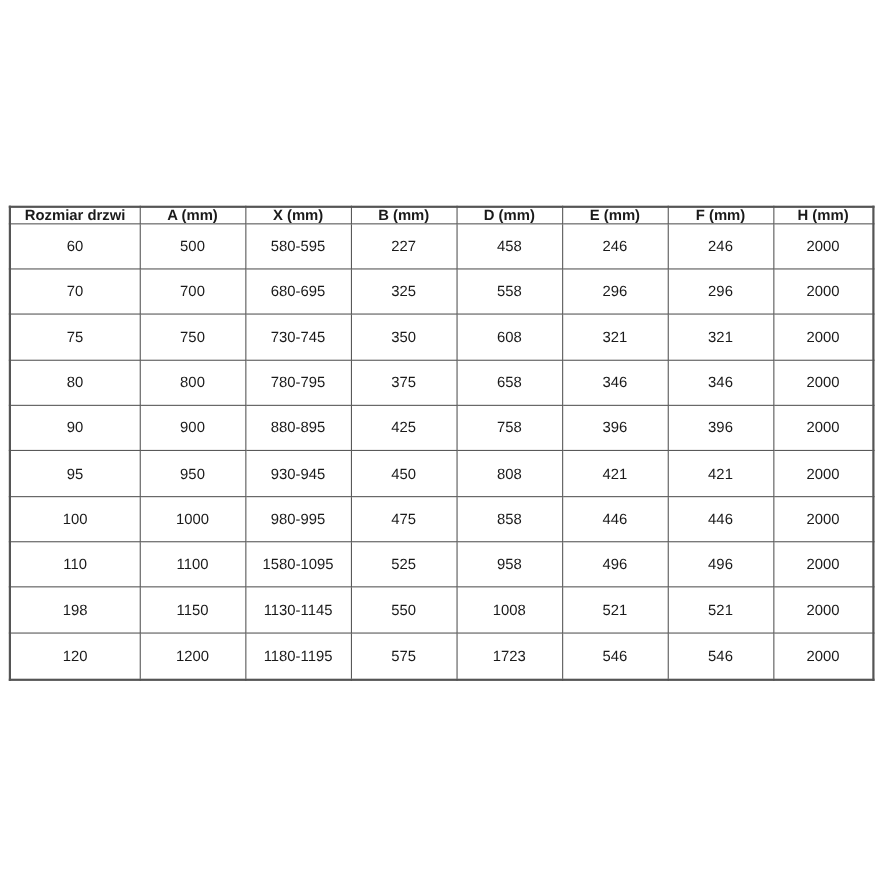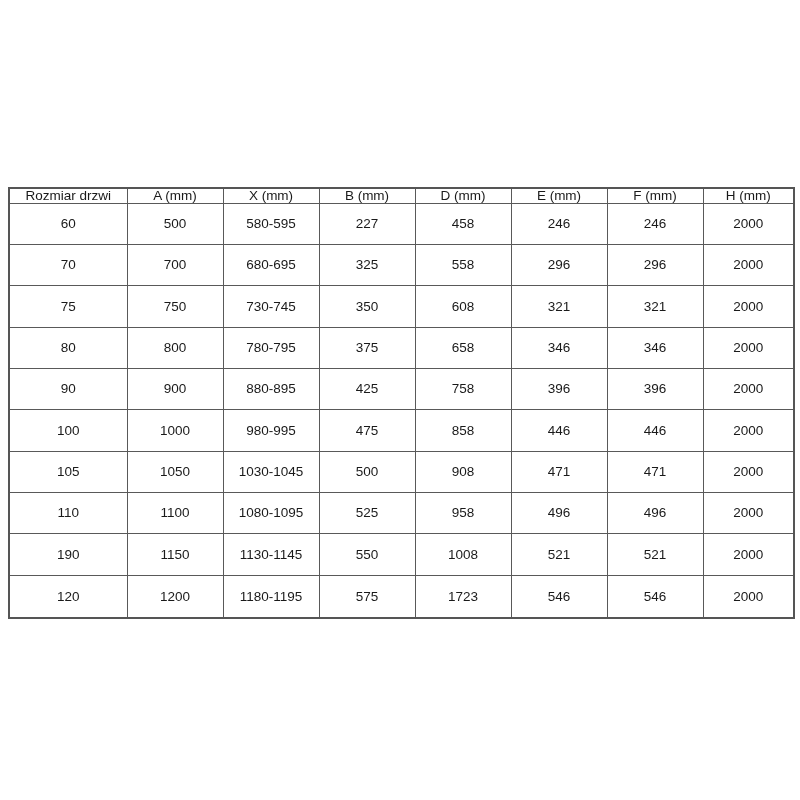--- a/index.html
+++ b/index.html
@@ -34,21 +34,21 @@
     text-align: center;
     vertical-align: middle;
     padding: 0 2px;
     font-size: 13.5px;
     line-height: 1;
     color: #1a1a1a;
     overflow: hidden;
     white-space: nowrap;
   }
   table.spec-table th {
-    font-weight: normal;
+    font-weight: bold;
   }
   table.spec-table td {
     font-weight: normal;
   }
   col.c-size { width: 118px; }
   col.c-dim  { width: 96px; }
   col.c-last { width: 91px; }
 </style>
 </head>
 <body>
@@ -122,51 +122,51 @@
           <td>90</td>
           <td>900</td>
           <td>880-895</td>
           <td>425</td>
           <td>758</td>
           <td>396</td>
           <td>396</td>
           <td>2000</td>
         </tr>
         <tr>
+          <td>95</td>
+          <td>950</td>
+          <td>930-945</td>
+          <td>450</td>
+          <td>808</td>
+          <td>421</td>
+          <td>421</td>
+          <td>2000</td>
+        </tr>
+        <tr>
           <td>100</td>
           <td>1000</td>
           <td>980-995</td>
           <td>475</td>
           <td>858</td>
           <td>446</td>
           <td>446</td>
           <td>2000</td>
         </tr>
         <tr>
-          <td>105</td>
-          <td>1050</td>
-          <td>1030-1045</td>
-          <td>500</td>
-          <td>908</td>
-          <td>471</td>
-          <td>471</td>
-          <td>2000</td>
-        </tr>
-        <tr>
           <td>110</td>
           <td>1100</td>
-          <td>1080-1095</td>
+          <td>1580-1095</td>
           <td>525</td>
           <td>958</td>
           <td>496</td>
           <td>496</td>
           <td>2000</td>
         </tr>
         <tr>
-          <td>190</td>
+          <td>198</td>
           <td>1150</td>
           <td>1130-1145</td>
           <td>550</td>
           <td>1008</td>
           <td>521</td>
           <td>521</td>
           <td>2000</td>
         </tr>
         <tr>
           <td>120</td>

